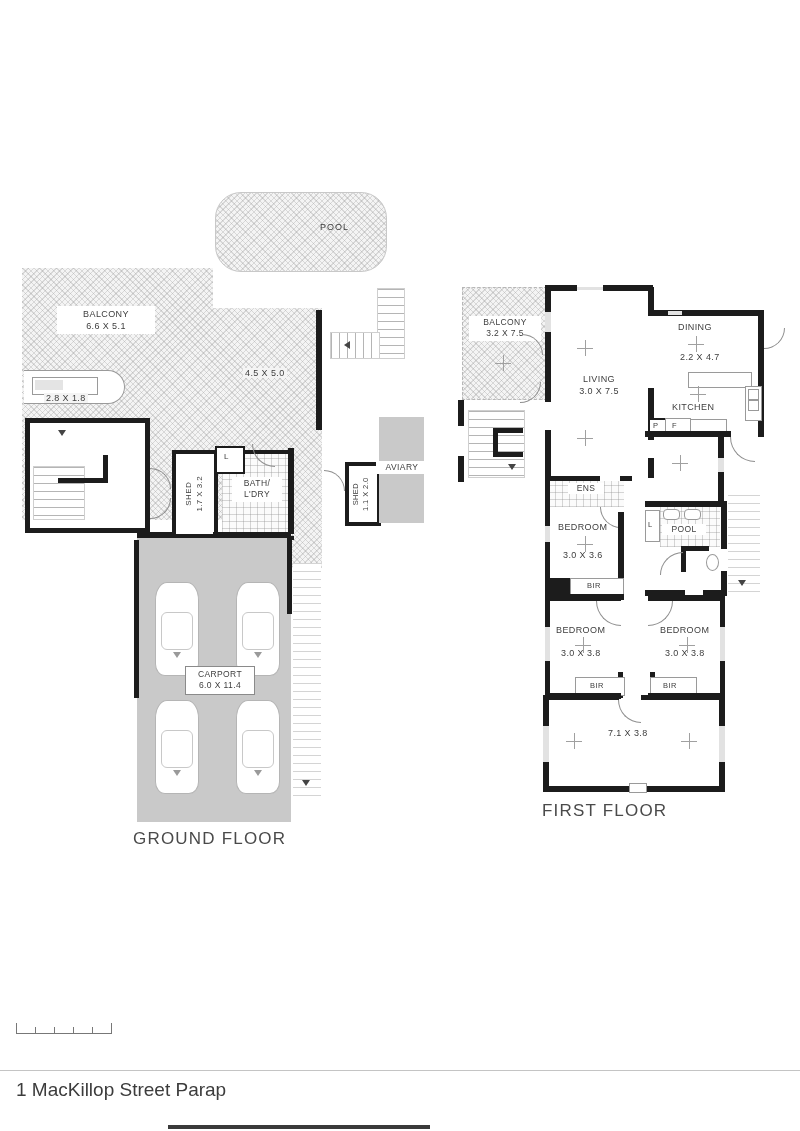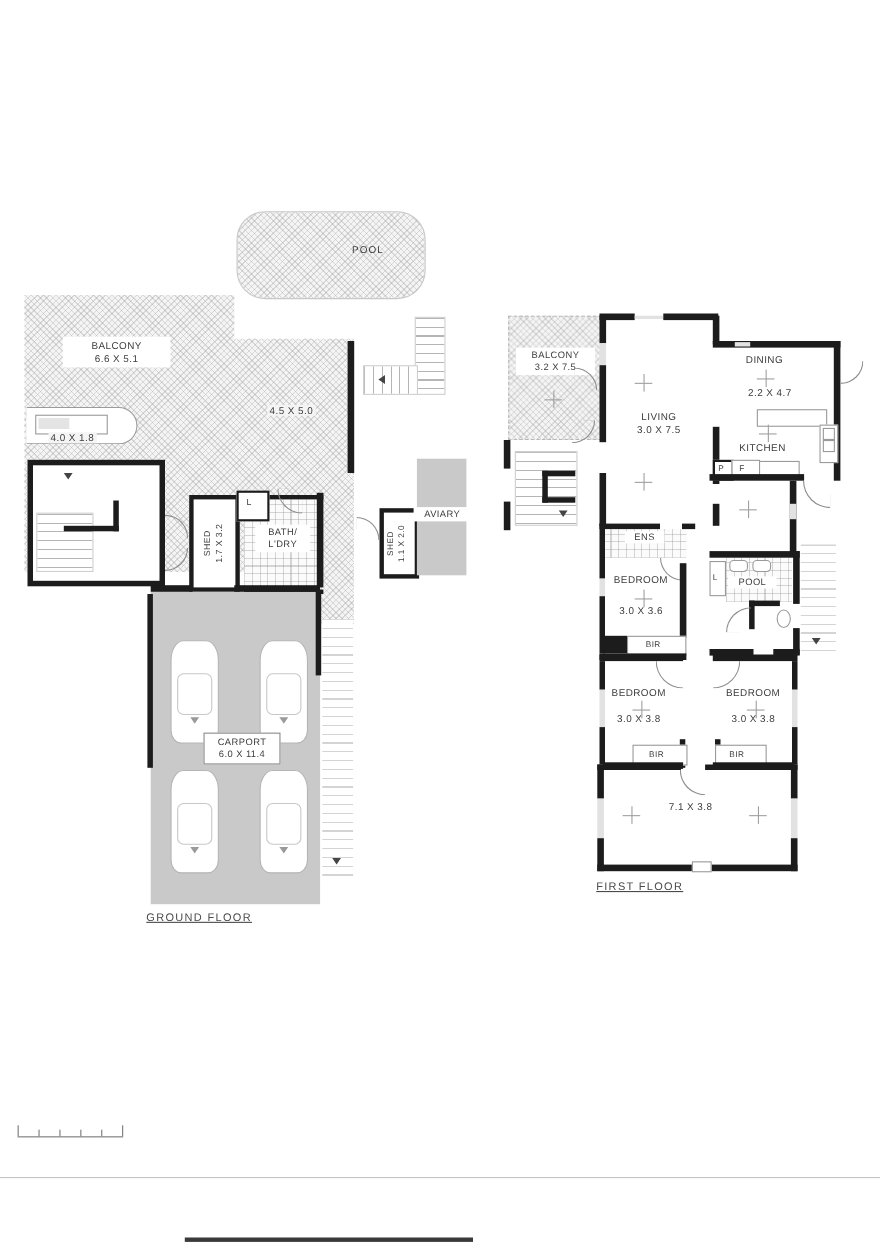--- a/index.html
+++ b/index.html
@@ -52,21 +52,21 @@
   .car .cbody { position:absolute; inset:0; background:#fff; border:1px solid #b5b5b5;
     border-radius:12px 12px 10px 10px / 18px 18px 12px 12px; }
   .car .croof { position:absolute; left:6px; right:6px; top:30px; height:36px; background:#fff;
     border:1px solid #c8c8c8; border-radius:6px; }
   .car .cmark { position:absolute; left:50%; transform:translateX(-50%); bottom:18px; width:0; height:0;
     border-left:4px solid transparent; border-right:4px solid transparent; border-top:6px solid #9a9a9a; }
   .arrow-dn { position:absolute; width:0; height:0;
     border-left:4px solid transparent; border-right:4px solid transparent; border-top:6px solid #444; }
   .arrow-lf { position:absolute; width:0; height:0;
     border-top:4px solid transparent; border-bottom:4px solid transparent; border-right:6px solid #444; }
-  .floorlbl { position:absolute; font-size:10px; color:#4a4a4a; letter-spacing:1.2px; white-space:nowrap;text-decoration:underline; }
+  .floorlbl { position:absolute; font-size:17px; color:#4a4a4a; letter-spacing:1.2px; white-space:nowrap; }
   .ruler { position:absolute; left:16px; top:1021px; width:96px; height:12px; border-bottom:1px solid #777; }
   .tick  { position:absolute; bottom:0; width:1px; background:#777; }
   .disc  { position:absolute; left:18px; font-size:8px; color:#9a9a9a; letter-spacing:.2px; white-space:nowrap; }
   .divider { position:absolute; left:0; top:1070px; width:800px; height:1px; background:#c4c4c4; }
   .title { position:absolute; left:16px; top:1079px; font-size:19px; color:#3c3c3c; }
   .botline { position:absolute; left:168px; top:1125px; width:262px; height:4px; background:#3a3a3a; }
   .ellipse { position:absolute; border:1px solid #9a9a9a; border-radius:50%; background:#fff; }
 </style>
 </head>
 <body>
@@ -86,21 +86,21 @@
 
   <div class="box" style="left:57px; top:306px; width:90px;">
     <span class="s">BALCONY</span>
     <span class="s">6.6 X 5.1</span>
   </div>
   <span class="lbl" style="left:243px; top:368px; background:#f4f4f4; padding:0 2px;">4.5 X 5.0</span>
 
   <div class="abs" style="left:24px; top:370px; width:100px; height:32px; background:#fff; border:1px solid #9a9a9a; border-left:none; border-radius:0 18px 18px 0;"></div>
   <div class="abs thin" style="left:32px; top:377px; width:64px; height:16px;"></div>
   <div class="abs" style="left:35px; top:380px; width:28px; height:10px; background:#e4e4e4;"></div>
-  <span class="lbl" style="left:44px; top:393px; background:#f4f4f4; padding:0 2px;">4.0 X 1.8</span>
+  <span class="lbl" style="left:44px; top:393px; background:#f4f4f4; padding:0 2px;">2.8 X 1.8</span>
 
   <div class="room" style="left:25px; top:418px; width:115px; height:105px; border:5px solid #1c1c1c;"></div>
   <div class="abs treads" style="left:33px; top:466px; width:50px; height:52px;"></div>
   <div class="wall" style="left:58px; top:478px; width:50px; height:5px;"></div>
   <div class="wall" style="left:103px; top:455px; width:5px; height:28px;"></div>
   <div class="arrow-dn" style="left:58px; top:430px;"></div>
 
   <div class="room blk" style="left:172px; top:450px; width:38px; height:80px;"></div>
   <div class="vwrap" style="left:172px; top:450px; width:46px; height:88px;">
     <div class="inner">
@@ -324,15 +324,16 @@
 
   <div class="ruler">
     <span class="tick" style="left:0;   height:10px;"></span>
     <span class="tick" style="left:19px; height:6px;"></span>
     <span class="tick" style="left:38px; height:6px;"></span>
     <span class="tick" style="left:57px; height:6px;"></span>
     <span class="tick" style="left:76px; height:6px;"></span>
     <span class="tick" style="left:95px; height:10px;"></span>
   </div>
   <div class="divider"></div>
+  <span class="title">1 MacKillop Street Parap</span>
   <div class="botline"></div>
 
 </div>
 
 </body></html>

